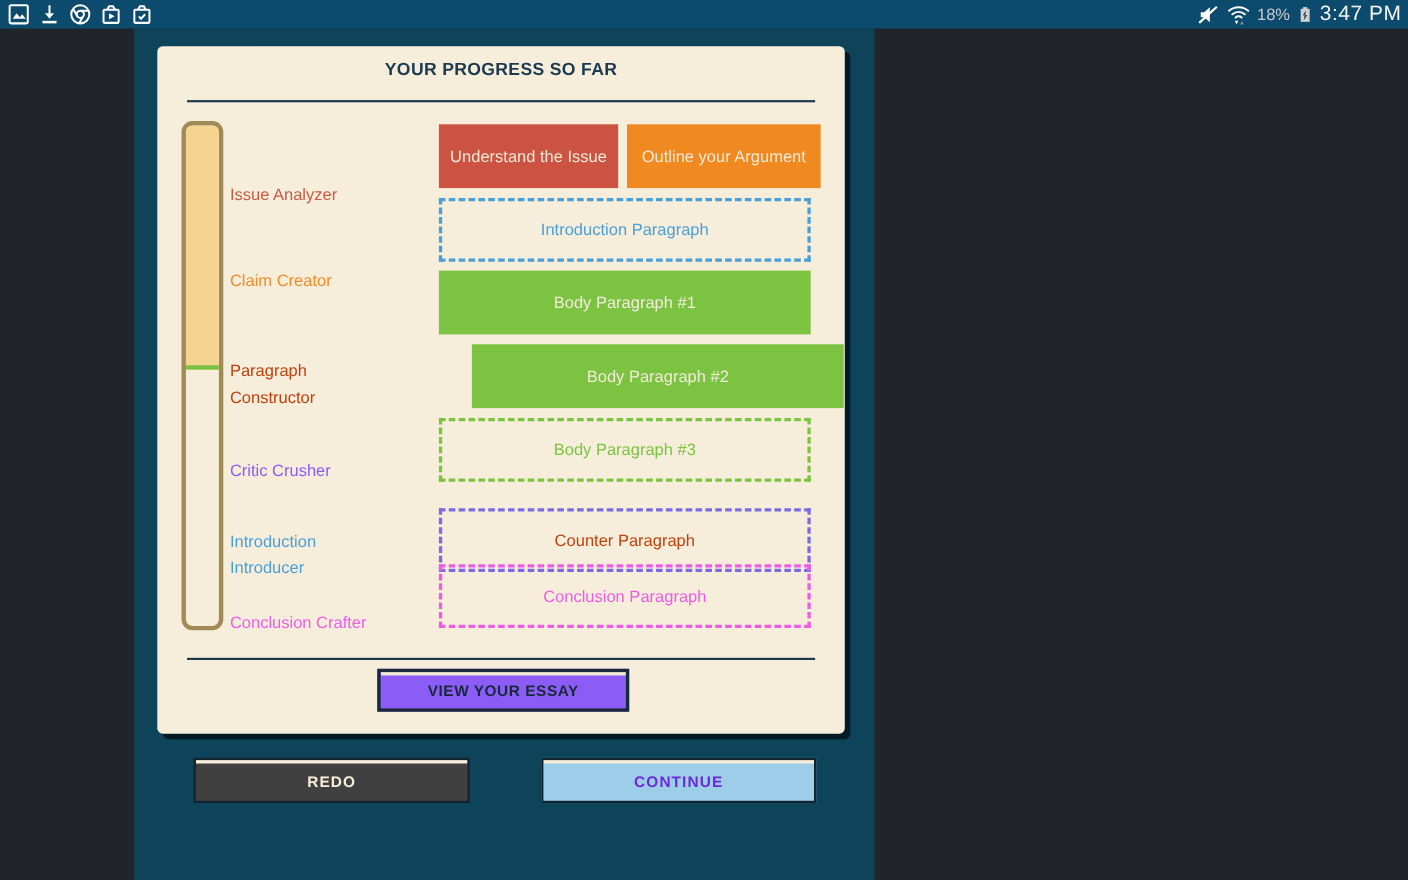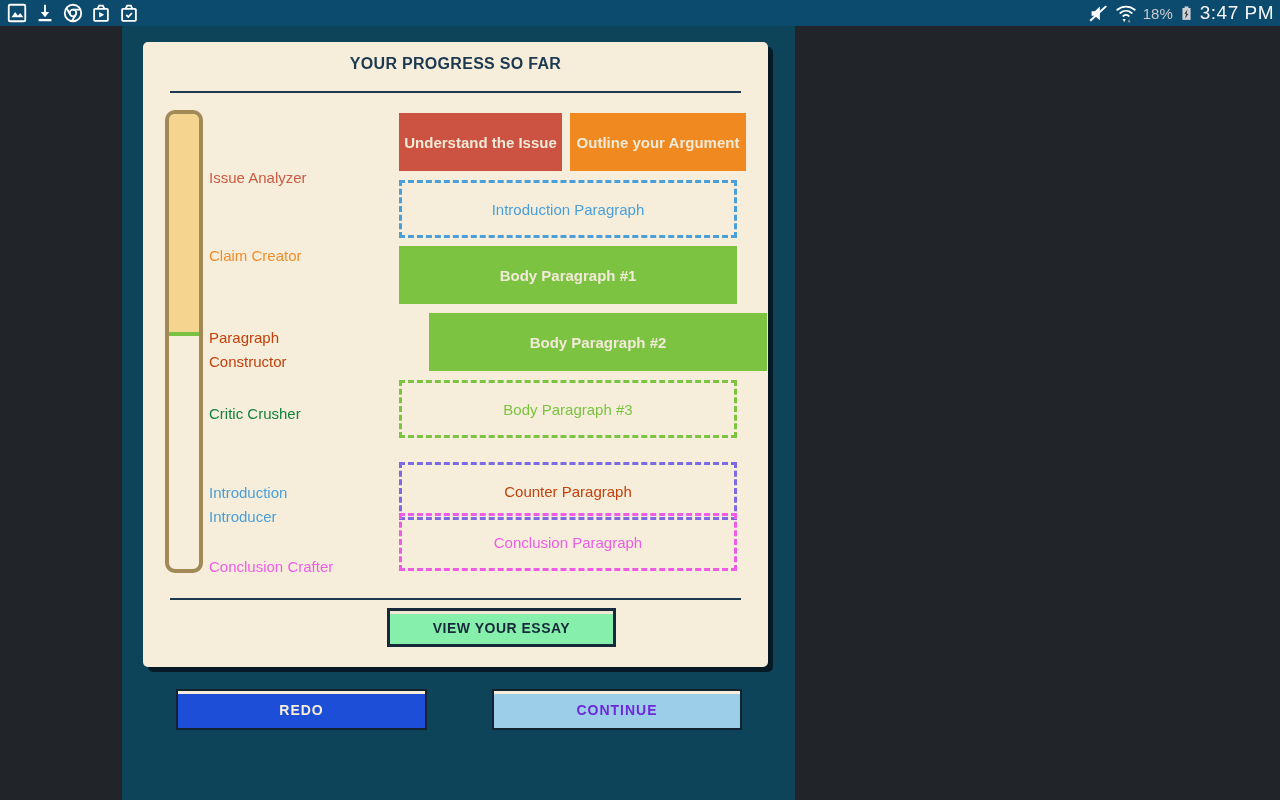--- a/index.html
+++ b/index.html
@@ -38,33 +38,33 @@
   .progress-fill { width:100%; height:222px; background:#f5d48f;
                    border-bottom:4px solid #7ac143; }
 
   
   .stage-label { position:absolute; left:66px; width:152px; font-size:15px;
                  line-height:24px; }
 
   
   .step { position:absolute; display:flex; align-items:center; justify-content:center;
           text-align:center; font-size:15px; height:58px; }
-  .step.solid { color:#f2ead8;font-weight:bold; }
+  .step.solid { color:#f2ead8; }
   .step.dashed { border-width:3px; border-style:dashed; background:transparent; }
 
   
   .btn { display:flex; align-items:center; justify-content:center;
          font-weight:bold; cursor:pointer; font-family:"Liberation Sans", sans-serif; }
   .view-essay-btn { position:absolute; left:200px; top:566px; width:229px; height:39px;
-                    background:#86efac; border:3px solid #17293a;
+                    background:#8b5cf6; border:3px solid #17293a;
                     box-shadow:inset 0 3px 0 #f0e8d4;
-                    color:#17293a; font-size:14px; letter-spacing:0.5px;margin-left:44px; }
+                    color:#17293a; font-size:14px; letter-spacing:0.5px; }
   .footer-btn { position:absolute; top:663px; height:41px; border:2px solid #12222f;
                 box-shadow:inset 0 3px 0 #f6eedb; font-size:14px; letter-spacing:1px; }
-  .redo-btn { left:54px; width:251px; background:#1d4ed8; color:#f6eedb; }
+  .redo-btn { left:54px; width:251px; background:#404040; color:#f6eedb; }
   .continue-btn { left:370px; width:250px; background:#9ccde9; color:#6d28d9; }
 </style>
 </head>
 <body>
 
 <div class="screen">
 
   <div class="status-bar">
     <div class="sb-left">
       <svg class="sb-icon" viewBox="0 0 24 24">
@@ -127,21 +127,21 @@
       <div class="card-title">YOUR PROGRESS SO FAR</div>
       <div class="rule rule-top"></div>
 
       <div class="progress-track">
         <div class="progress-fill"></div>
       </div>
 
       <div class="stage-label" style="top: 124px; color: rgb(205, 90, 67);">Issue Analyzer</div>
       <div class="stage-label" style="top: 202px; color: rgb(240, 140, 42);">Claim Creator</div>
       <div class="stage-label" style="top: 284px; width: 130px; color: #c2410c;">Paragraph Constructor</div>
-      <div class="stage-label" style="top: 360px; color: #15803d;">Critic Crusher</div>
+      <div class="stage-label" style="top: 375px; color: #8b5cf6;">Critic Crusher</div>
       <div class="stage-label" style="top: 439px; width: 130px; color: rgb(74, 159, 216);">Introduction Introducer</div>
       <div class="stage-label" style="top: 513px; color: rgb(240, 92, 232);">Conclusion Crafter</div>
 
       <div class="step solid" style="left: 256px; top: 71px; width: 163px; background-color: rgb(204, 82, 65);">Understand the Issue</div>
       <div class="step solid" style="left: 427px; top: 71px; width: 176px; background-color: rgb(240, 137, 31);">Outline your Argument</div>
       <div class="step dashed" style="left: 256px; top: 138px; width: 338px; border-color: rgb(74, 159, 216); color: rgb(74, 159, 216);">Introduction Paragraph</div>
       <div class="step solid" style="left: 256px; top: 204px; width: 338px; background-color: rgb(124, 195, 66);">Body Paragraph #1</div>
       <div class="step solid" style="left: 256px; top: 271px; width: 338px; background-color: rgb(124, 195, 66); margin-left: 30px;">Body Paragraph #2</div>
       <div class="step dashed" style="left: 256px; top: 338px; width: 338px; border-color: rgb(124, 195, 66); color: rgb(124, 195, 66);">Body Paragraph #3</div>
       <div class="step dashed" style="left: 256px; top: 420px; width: 338px; border-color: rgb(125, 106, 226); color: #c2410c;">Counter Paragraph</div>

